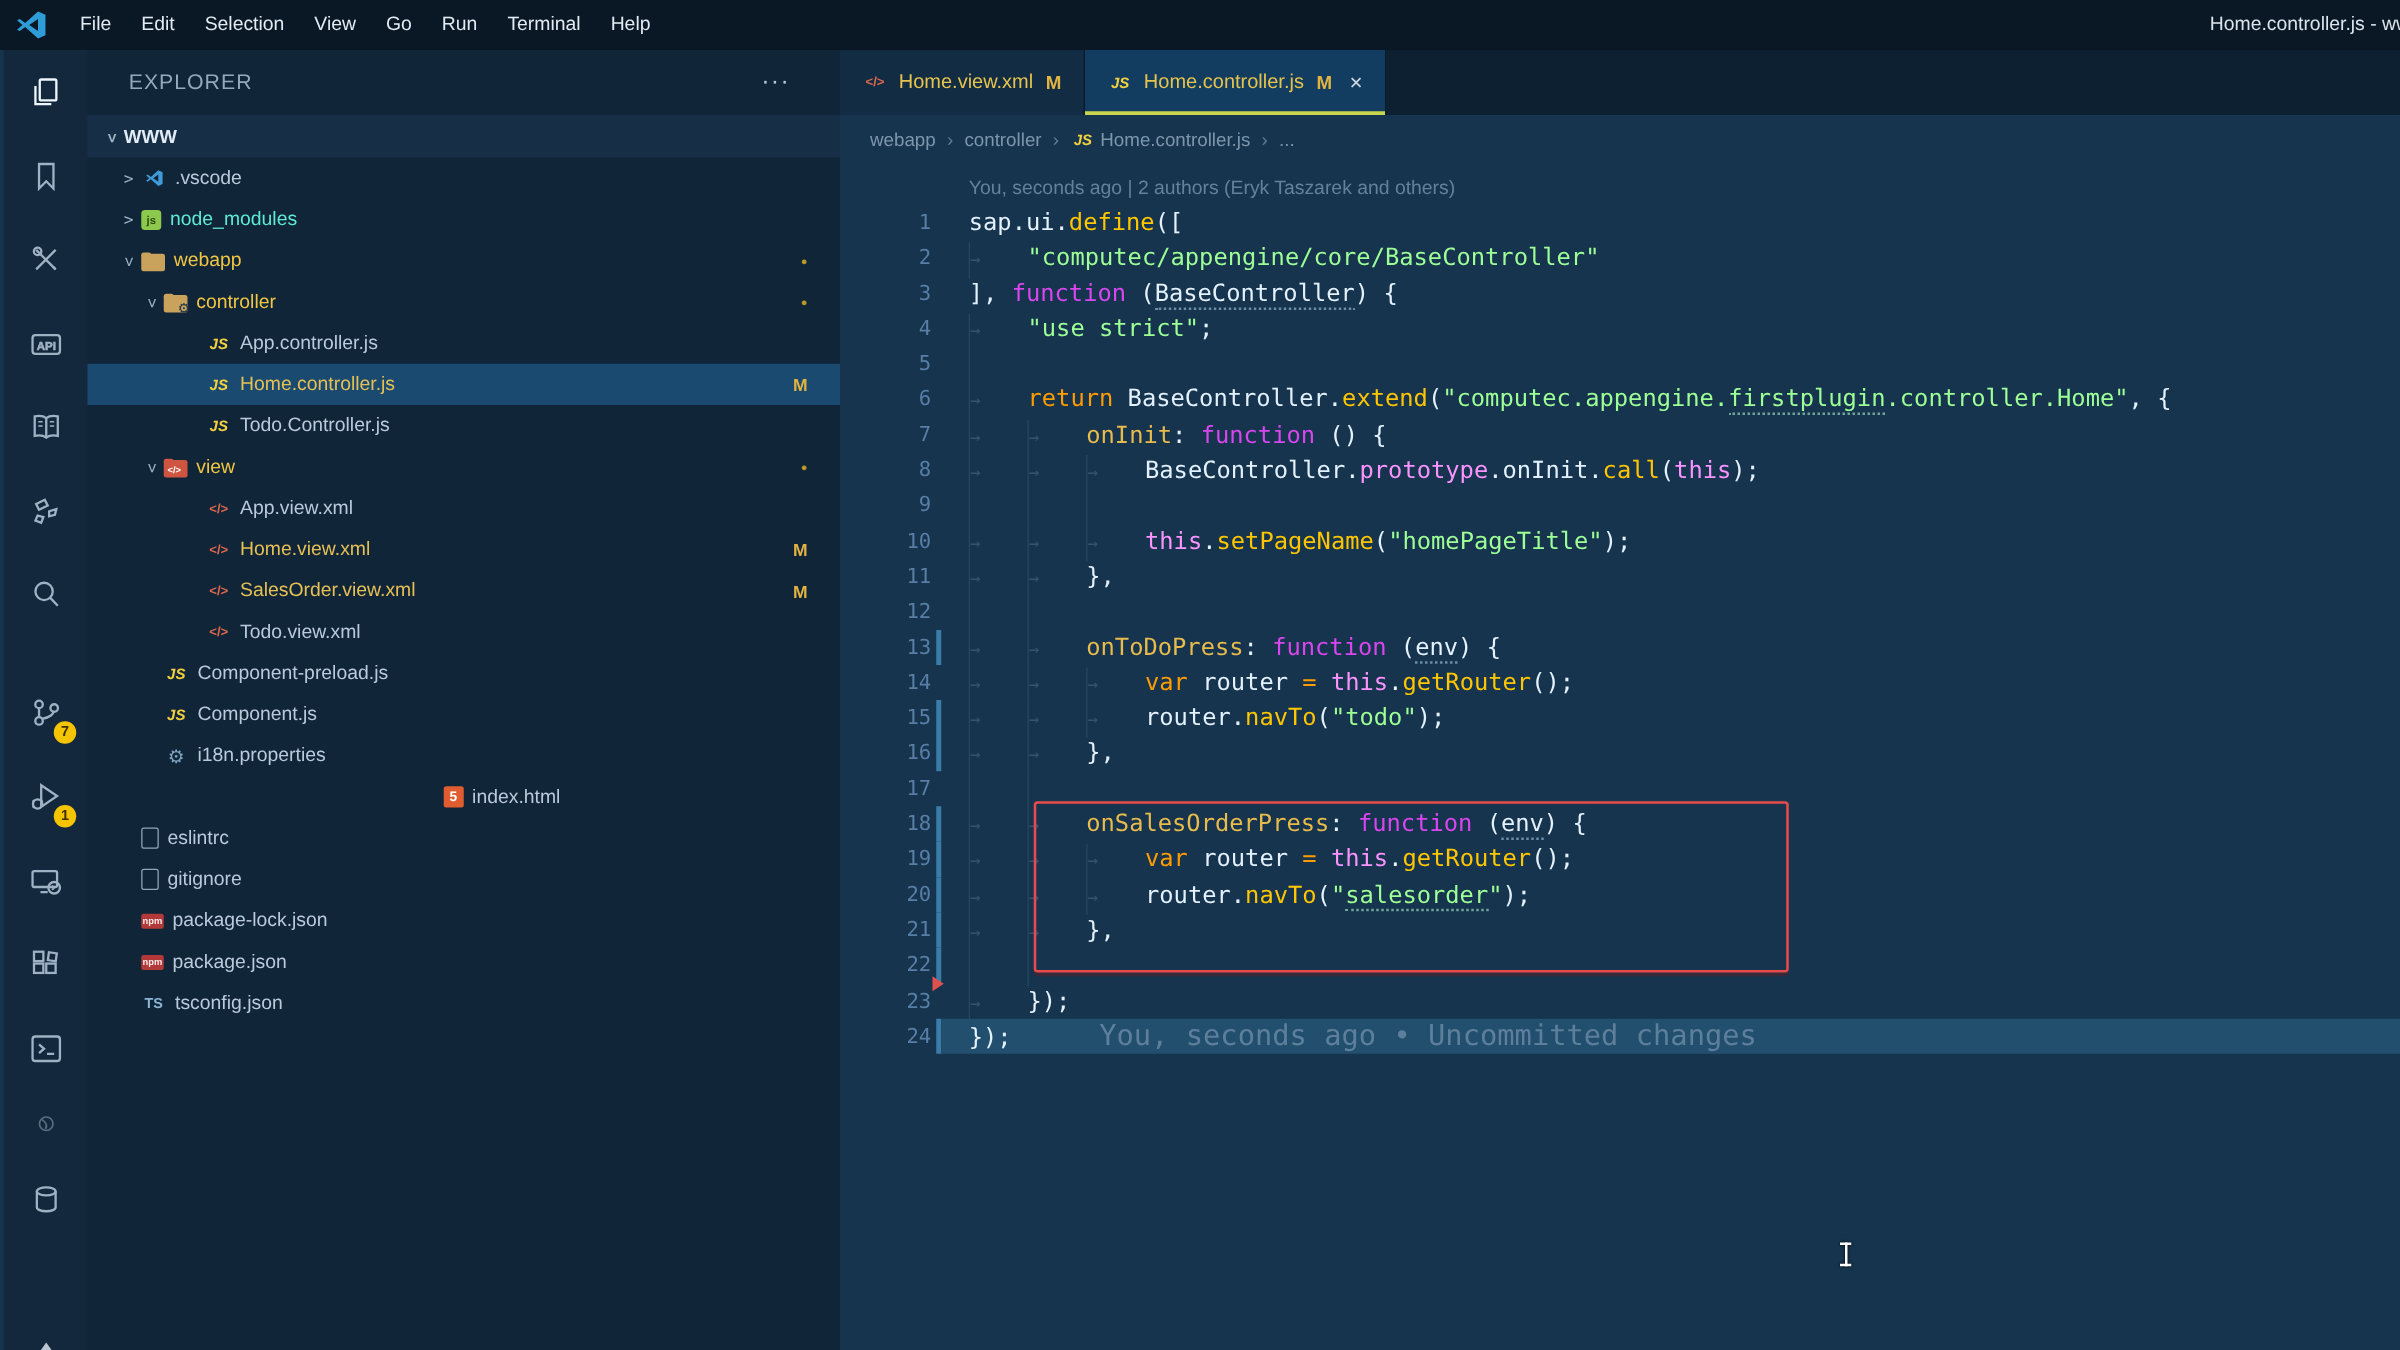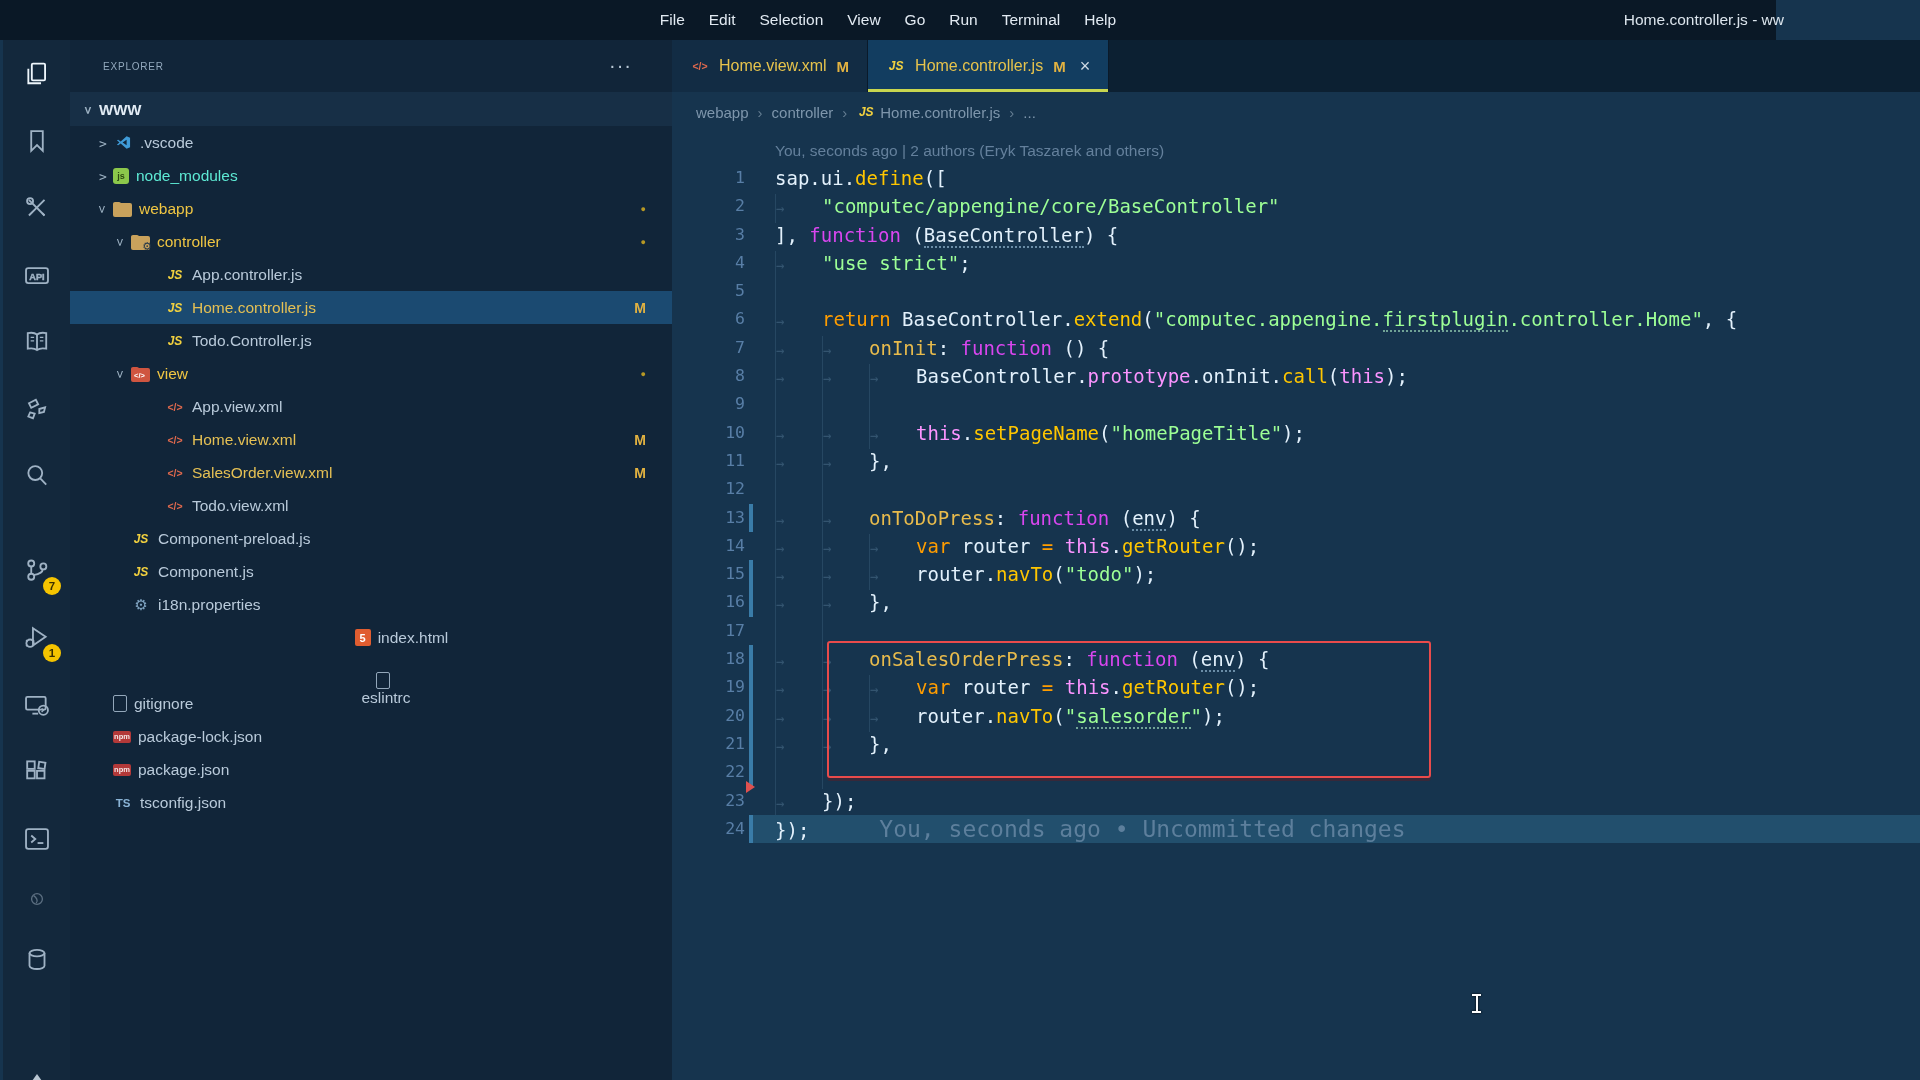--- a/index.html
+++ b/index.html
@@ -1,22 +1,22 @@
 <!DOCTYPE html>
 <html style="--editor-bg: #16344e; --sidebar-bg: #112539; --titlebar-bg: #0a1826; --accent-yellow: #ffc600; --keyword-orange: #ff9d00; --function-pink: #f775d6; --string-green: #9dff96; --red-highlight: #e94b4b; --git-modified-blue: #3a7ca8; --badge-yellow: #f5c400;"><head>
 <meta charset="utf-8">
 <style>
   html,body{margin:0;padding:0;background:#000;}
   .app{position:relative;width:1920px;height:1080px;overflow:hidden;
        font-family:"Liberation Sans",sans-serif;background:#16344e;
        -webkit-font-smoothing:antialiased;}
 
   
-  .titlebar{position:absolute;left:0;top:0;width:1776px;height:40px;background:#0a1826;
-            display:flex;align-items:center;z-index:30;flex-direction:column;}
+  .titlebar{position:absolute;left:0;top:0;width:1920px;height:40px;background:#0a1826;
+            display:flex;align-items:center;z-index:30;}
   .vscode-logo{width:26px;height:26px;margin:0 14px 0 12px;}
   .menu-item{color:#e2eaf2;font-size:15.5px;padding:0 12px;line-height:40px;cursor:default;}
   .win-title{position:absolute;right:-8px;top:0;line-height:40px;color:#dbe4ec;font-size:15.5px;white-space:nowrap;}
 
   
   .activitybar{position:absolute;left:3px;top:40px;width:67px;height:1040px;background:#13283c;z-index:20;}
   .act-item{position:relative;width:67px;height:67px;display:flex;align-items:center;justify-content:center;cursor:pointer;}
   .act-item svg{stroke:#9fb2c4;fill:none;stroke-width:1.6;}
   .act-item.active svg{stroke:#eef6fc;}
   .act-item.gap{margin-top:28px;}
@@ -24,21 +24,21 @@
   .act-item.dim svg{stroke:#5b6e80;transform:scale(.72);}
   .act-badge{position:absolute;right:9px;bottom:9px;width:18px;height:18px;border-radius:50%;
              background:#f5c400;color:#3a2f00;font-size:11.5px;font-weight:bold;
              display:flex;align-items:center;justify-content:center;}
   .act-bottom-triangle{position:absolute;left:24px;bottom:-8px;width:0;height:0;
              border-left:10px solid transparent;border-right:10px solid transparent;
              border-bottom:14px solid #b9c6d2;}
 
   
   .sidebar{position:absolute;left:67px;top:40px;width:605px;height:1040px;background:#112539;z-index:10;}
-  .sb-header{height:52px;display:flex;align-items:center;color:#93a9bd;font-size:10px;letter-spacing:.8px;padding-left:36px;}
+  .sb-header{height:52px;display:flex;align-items:center;color:#93a9bd;font-size:17px;letter-spacing:.8px;padding-left:36px;}
   .sb-more{position:absolute;right:40px;top:14px;color:#b9c8d6;font-size:20px;letter-spacing:1px;cursor:pointer;}
   .sb-section{height:34px;background:#172f46;display:flex;align-items:center;color:#e2ecf5;
               font-weight:bold;font-size:15px;cursor:pointer;}
   .sb-section .chev{margin-left:12px;}
   .tree{position:relative;}
   .t-row{position:relative;height:33px;display:flex;align-items:center;cursor:pointer;}
   .t-row.selected{background:#1b4a71;}
   .t-row .lbl{font-size:15.5px;color:#b9cada;margin-left:7px;white-space:nowrap;}
   .t-row.dim .lbl{color:#5eead4;}
   .t-row.folder .lbl{color:#f0c643;}
@@ -329,21 +329,21 @@
         <div class="t-row " style="padding-left: 44px;">
           <span class="chev none"></span>
           <span class="ticon ticon-gear"></span>
           <span class="lbl">i18n.properties</span>
         </div>
         <div class="t-row " style="padding-left: 44px; justify-content: center;">
           <span class="chev none"></span>
           <span class="ticon ticon-html"></span>
           <span class="lbl">index.html</span>
         </div>
-        <div class="t-row " style="padding-left: 26px; flex-direction: column;">
+        <div class="t-row " style="padding-left: 26px;">
           <span class="chev none"></span>
           <span class="ticon ticon-file"></span>
           <span class="lbl">eslintrc</span>
         </div>
         <div class="t-row " style="padding-left: 26px;">
           <span class="chev none"></span>
           <span class="ticon ticon-file"></span>
           <span class="lbl">gitignore</span>
         </div>
         <div class="t-row " style="padding-left: 26px;">

